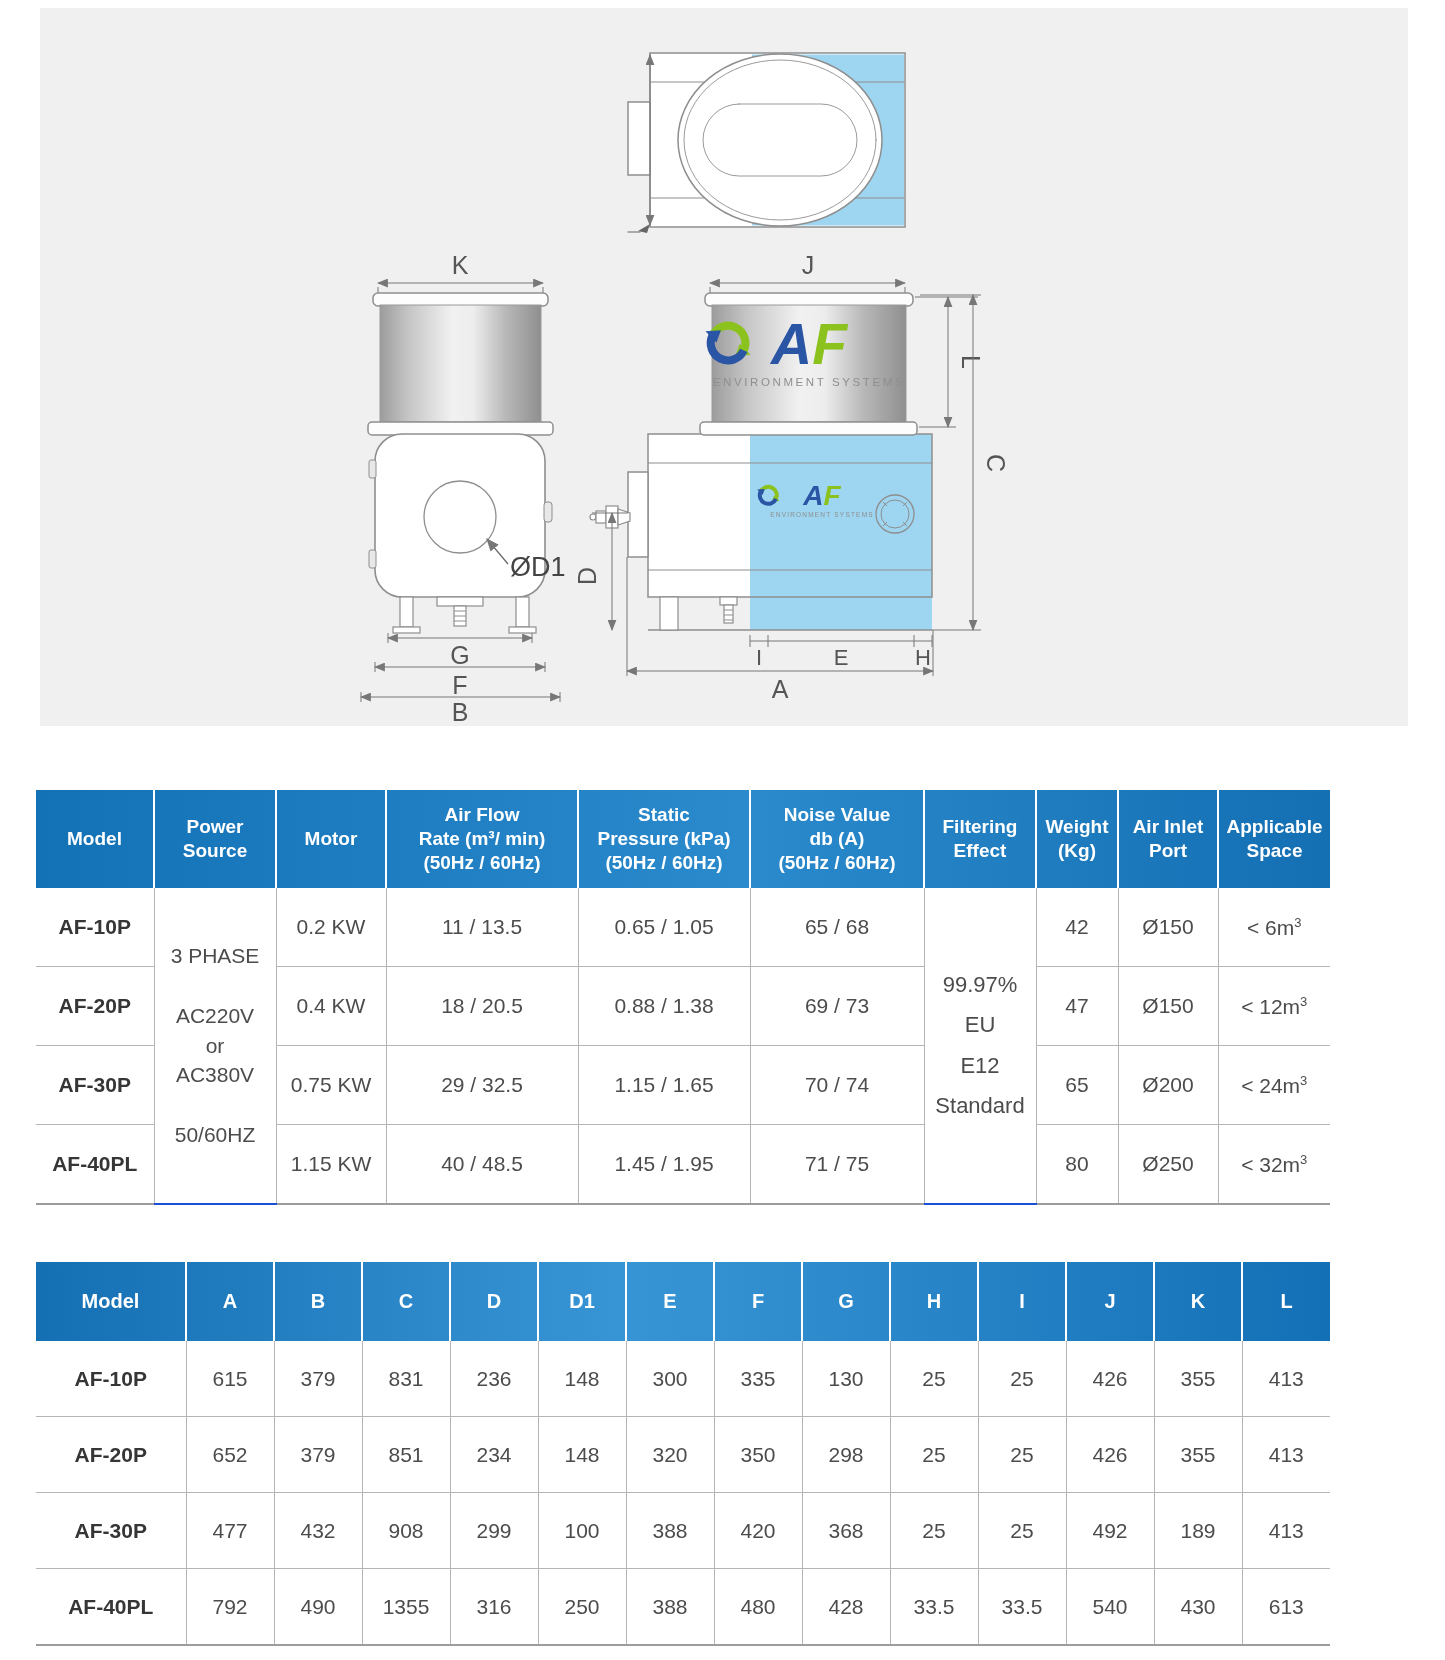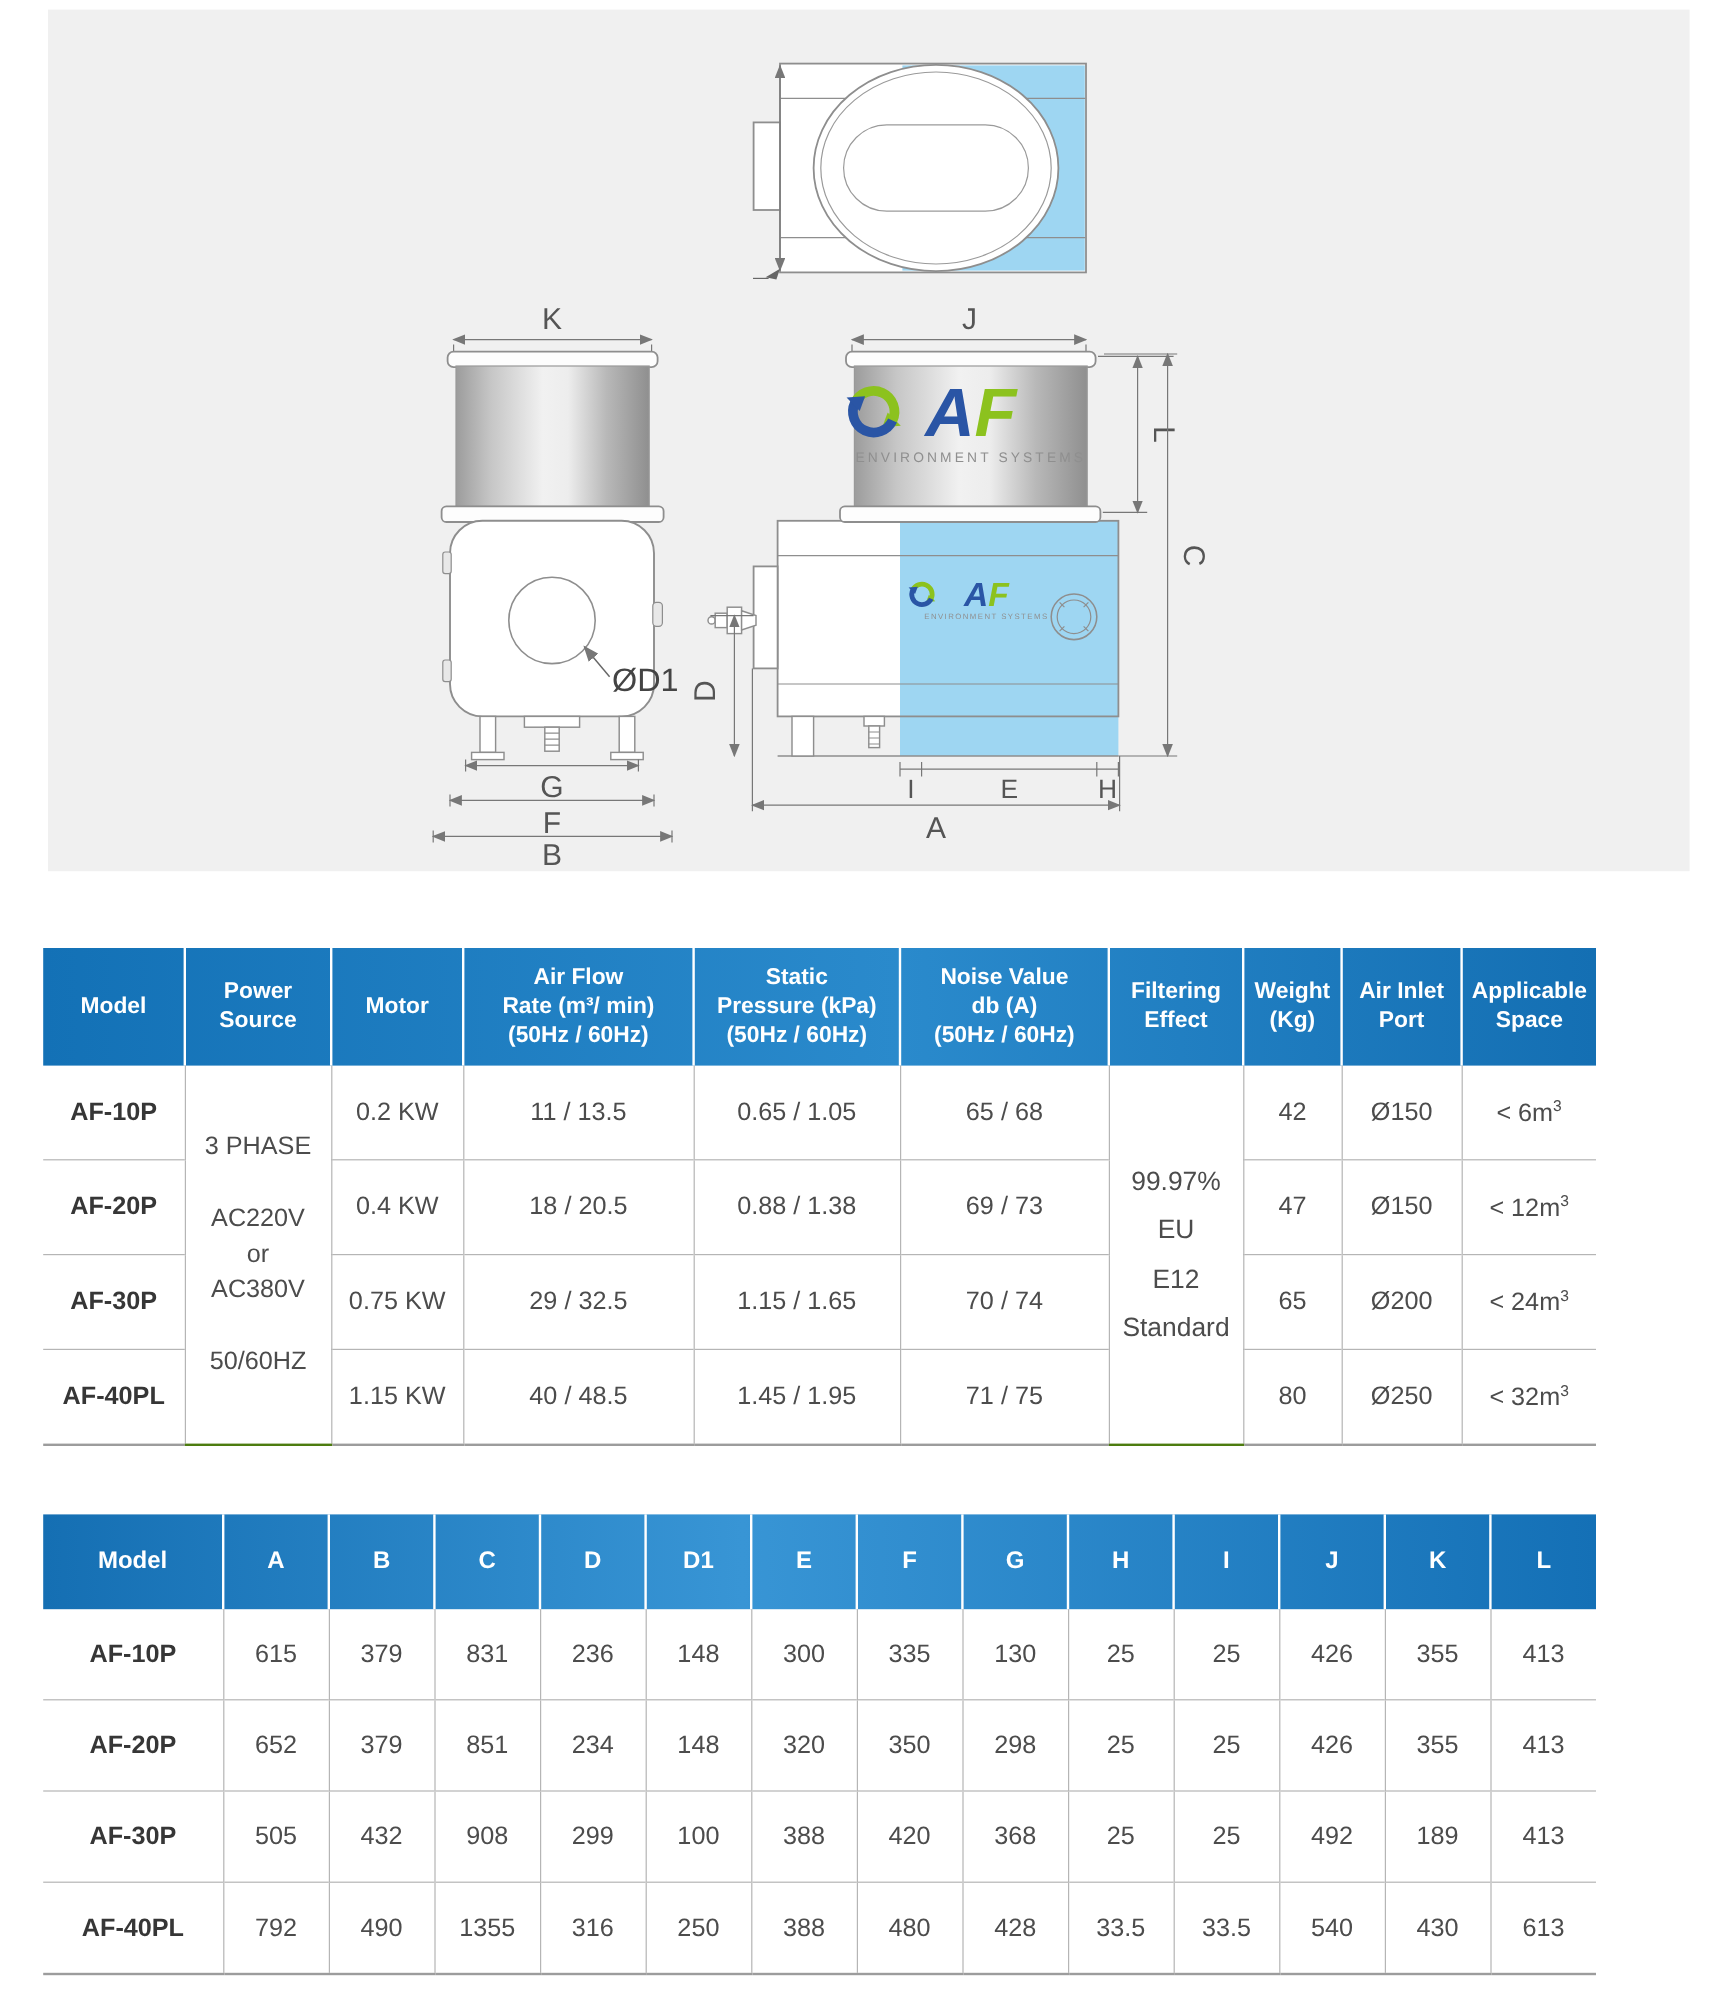--- a/index.html
+++ b/index.html
@@ -34,21 +34,21 @@
   td{font-size:21px;color:#4c4c4c;text-align:center;vertical-align:middle;padding:0 2px;}
   td sup{font-size:13px;}
   .spec{left:36px;top:790px;width:1294px;}
   .spec thead tr{background:linear-gradient(90deg,#1371b6 0%,#2a8acc 55%,#146fb3 100%);}
   .spec th{height:94px;border-right:2px solid #fff;}
   .spec th:last-child{border-right:none;margin-left:12px;}
   .spec td{height:78px;border-right:1px solid #b5b5b5;}
   .spec td:last-child{border-right:none;}
   .spec tbody tr+tr td{border-top:1px solid #b5b5b5;}
   .spec tbody tr:last-child td{border-bottom:2px solid #9c9c9c;}
-  .spec td.merged{border-bottom:2px solid #4d7c0f;white-space:pre-line;}
+  .spec td.merged{border-bottom:2px solid #1d4ed8;white-space:pre-line;}
   .spec td.model{font-weight:600;color:#363636;}
   .ps-cell{line-height:1.42;font-size:21px;}
   .fe-cell{line-height:1.82;font-size:22px;}
   .dims{left:36px;top:1262px;width:1294px;}
   .dims thead tr{background:linear-gradient(90deg,#156fb3 0%,#3895d5 45%,#1470b6 100%);}
   .dims th{height:75px;border-right:2px solid #fff;font-size:20px;}
   .dims th:last-child{border-right:none;}
   .dims td{height:75px;border-right:1px solid #b5b5b5;}
   .dims td:last-child{border-right:none;}
   .dims tbody tr+tr td{border-top:1px solid #b5b5b5;}
@@ -373,21 +373,21 @@
       <td>350</td>
       <td>298</td>
       <td>25</td>
       <td>25</td>
       <td>426</td>
       <td>355</td>
       <td>413</td>
     </tr>
     <tr>
       <td class="model">AF-30P</td>
-      <td>505</td>
+      <td>477</td>
       <td>432</td>
       <td>908</td>
       <td>299</td>
       <td>100</td>
       <td>388</td>
       <td>420</td>
       <td>368</td>
       <td>25</td>
       <td>25</td>
       <td>492</td>

